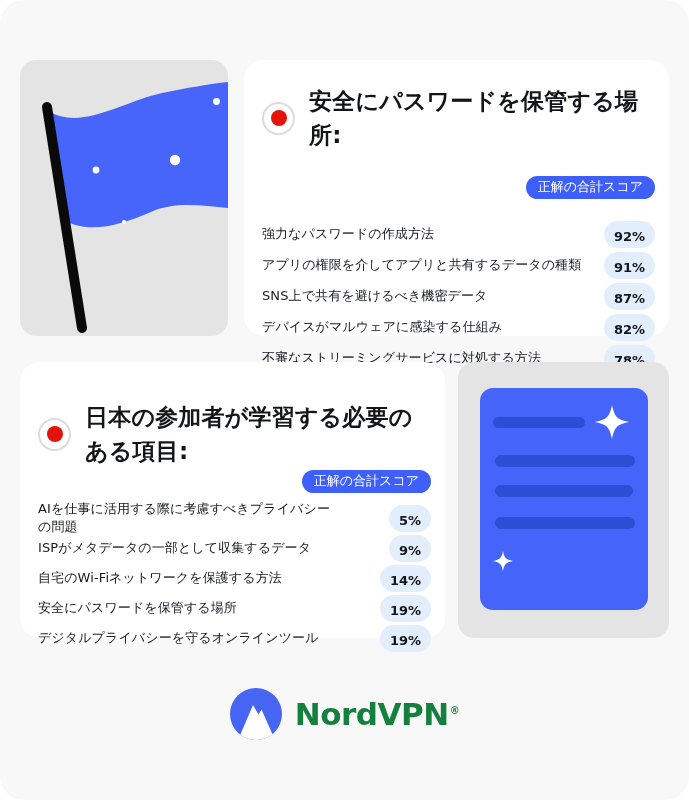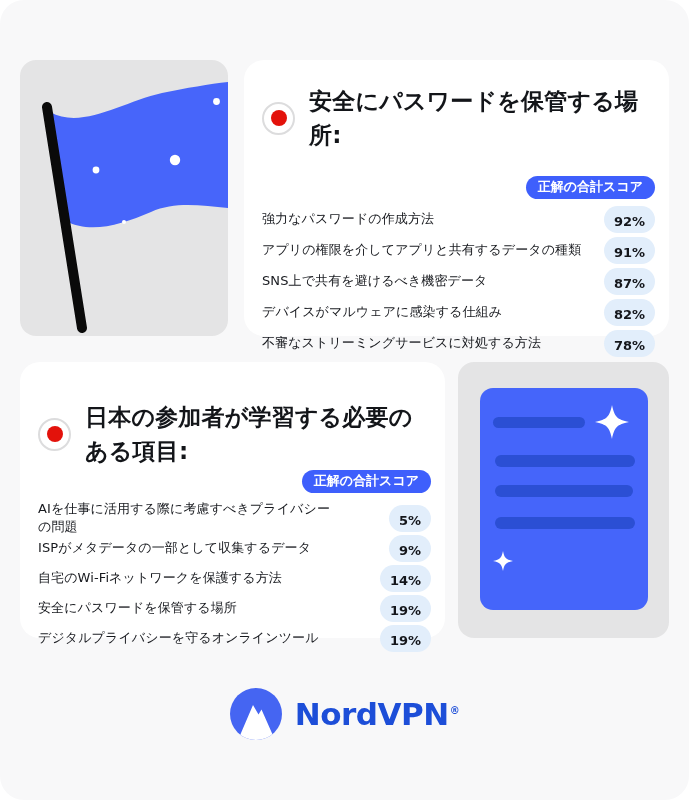--- a/index.html
+++ b/index.html
@@ -29,36 +29,36 @@
     display:flex;align-items:center;justify-content:center;
   }
   .jp-flag .dot{width:16px;height:16px;border-radius:50%;background:#e3120b;}
   .card-title{font-size:23px;font-weight:600;line-height:34px;letter-spacing:0.2px;color:#131519;}
   .card-learn .card-title{font-size:23px;max-width:330px;}
 
   .badge-row{display:flex;justify-content:flex-end;}
   .card-understand .badge-row{margin-top:24px;}
   .card-learn .badge-row{margin-top:2px;}
   .badge{
-    background:#3e5ffc;color:#ffffff;font-size:13px;font-weight:700;
+    background:#3e5ffc;color:#ffffff;font-size:13px;font-weight:400;
     border-radius:999px;padding:3px 12px 4px 12px;line-height:16px;
   }
 
-  .items{margin-top:9px;}
+  .items{margin-top:24px;}
   .card-learn .items{margin-top:14px;}
   .item-row{display:flex;align-items:center;justify-content:space-between;height:22px;margin-bottom:9px;}
   .card-learn .item-row{margin-bottom:8px;gap:48px;}
   .item-label{font-size:13px;font-weight:500;color:#17191e;letter-spacing:0.1px;}
   .item-value{
     background:#e2eefb;color:#14161b;font-size:13px;font-weight:700;
     border-radius:999px;padding:7px 10px 3px 10px;line-height:17px;flex:none;
   }
 
   .footer{position:absolute;left:0;right:0;top:688px;display:flex;align-items:center;justify-content:center;gap:13px;}
-  .brand-text{font-size:31px;font-weight:800;letter-spacing:-0.5px;color:#1d4ed8;position:relative;}
+  .brand-text{font-size:31px;font-weight:800;letter-spacing:-0.5px;color:#15803d;position:relative;}
   .brand-reg{font-size:10px;font-weight:600;vertical-align:super;margin-left:1px;}
 </style>
 </head>
 <body>
 
 <div class="page">
 
   <div class="row section-top">
 
     <div class="illu-card illu-flag">

